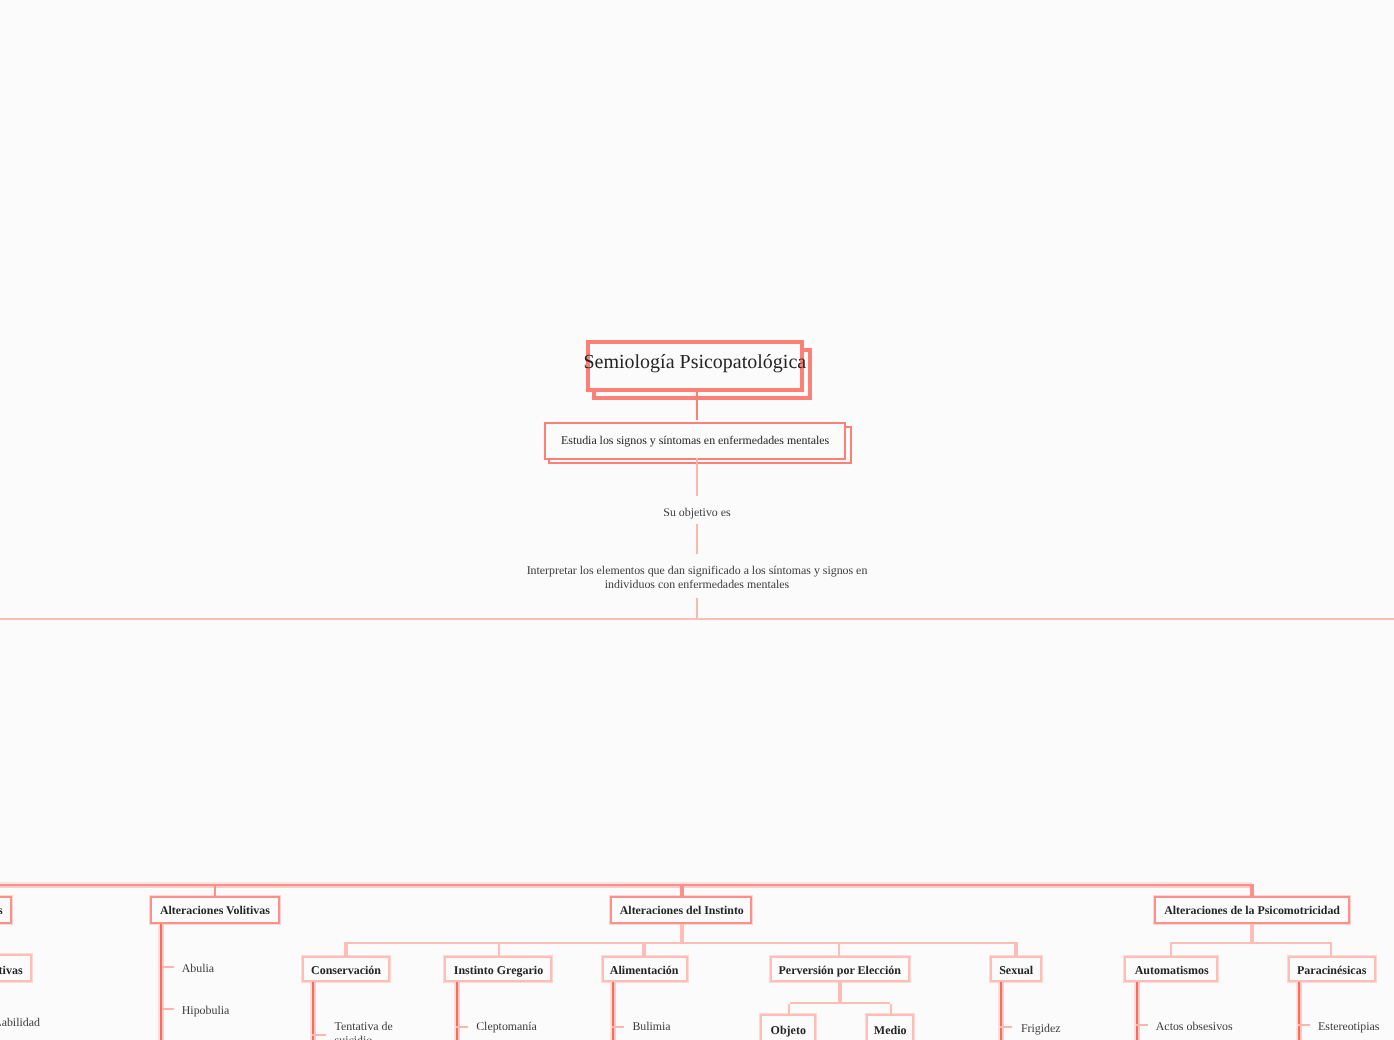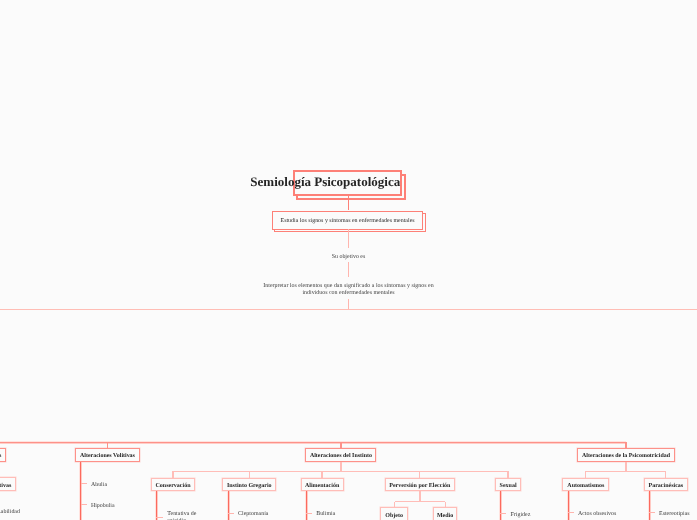--- a/index.html
+++ b/index.html
@@ -5,21 +5,21 @@
   html,body{margin:0;padding:0;}
   body{width:697px;height:520px;background:#fbfbfb;overflow:hidden;
        font-family:"Liberation Serif","DejaVu Serif",serif;-webkit-font-smoothing:antialiased;text-rendering:geometricPrecision;}
   #canvas{position:absolute;left:0;top:0;width:697px;height:520px;overflow:hidden;
          will-change:transform;transform:translateZ(0);}
 
   .box{position:absolute;box-sizing:border-box;background:#fbfbfb;
        display:flex;align-items:center;justify-content:center;
        color:#242424;white-space:nowrap;line-height:1;}
 
-  .root{font-weight:bold;font-size:13px;justify-content:flex-end;}
+  .root{font-weight:normal;font-size:10px;}
   .lvl1{font-size:5.95px;font-weight:bold;}
   .lvl2{font-size:6.0px;font-weight:bold;}
 
   .txt{position:absolute;color:#3c3c3c;white-space:nowrap;line-height:1;
        font-size:5.95px;}
 </style>
 </head>
 <body>
 
 <div id="canvas">

